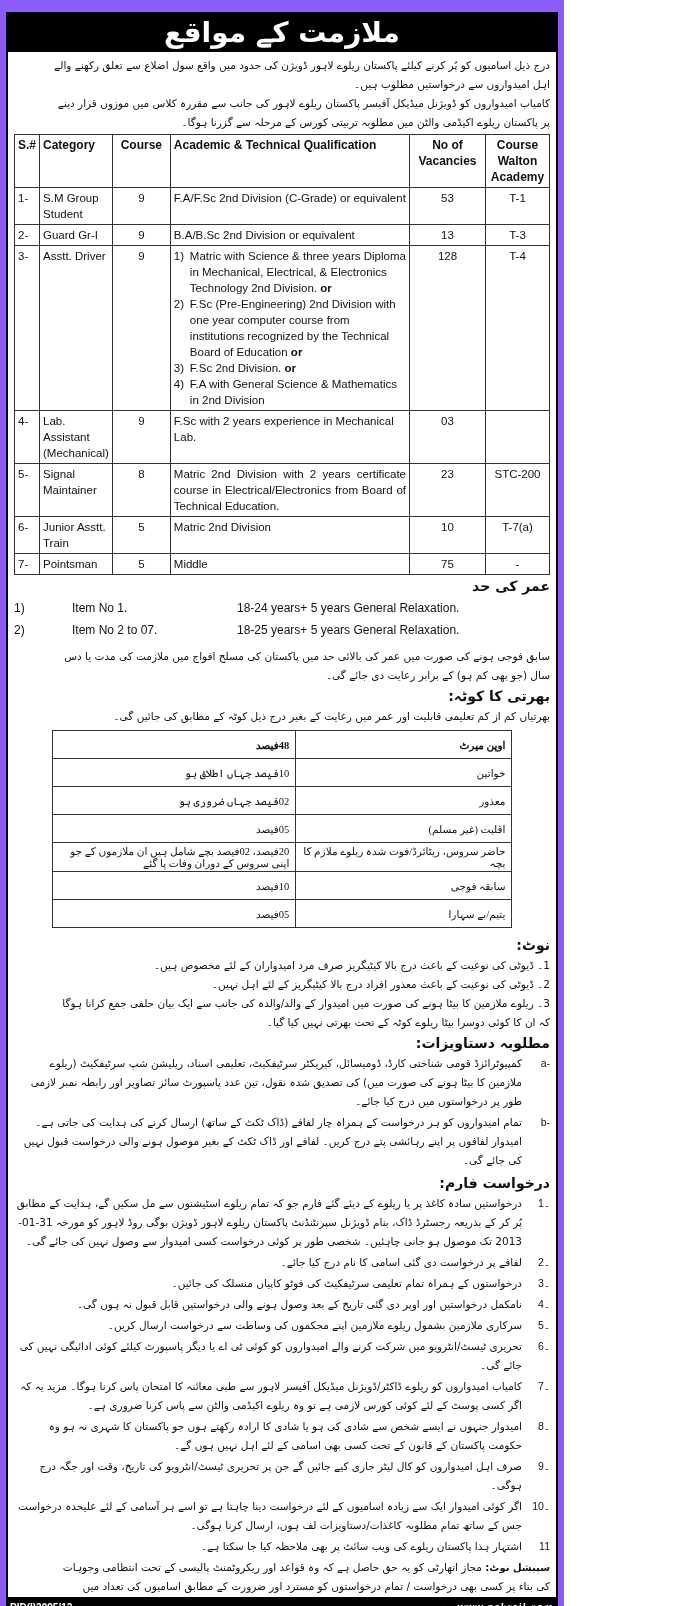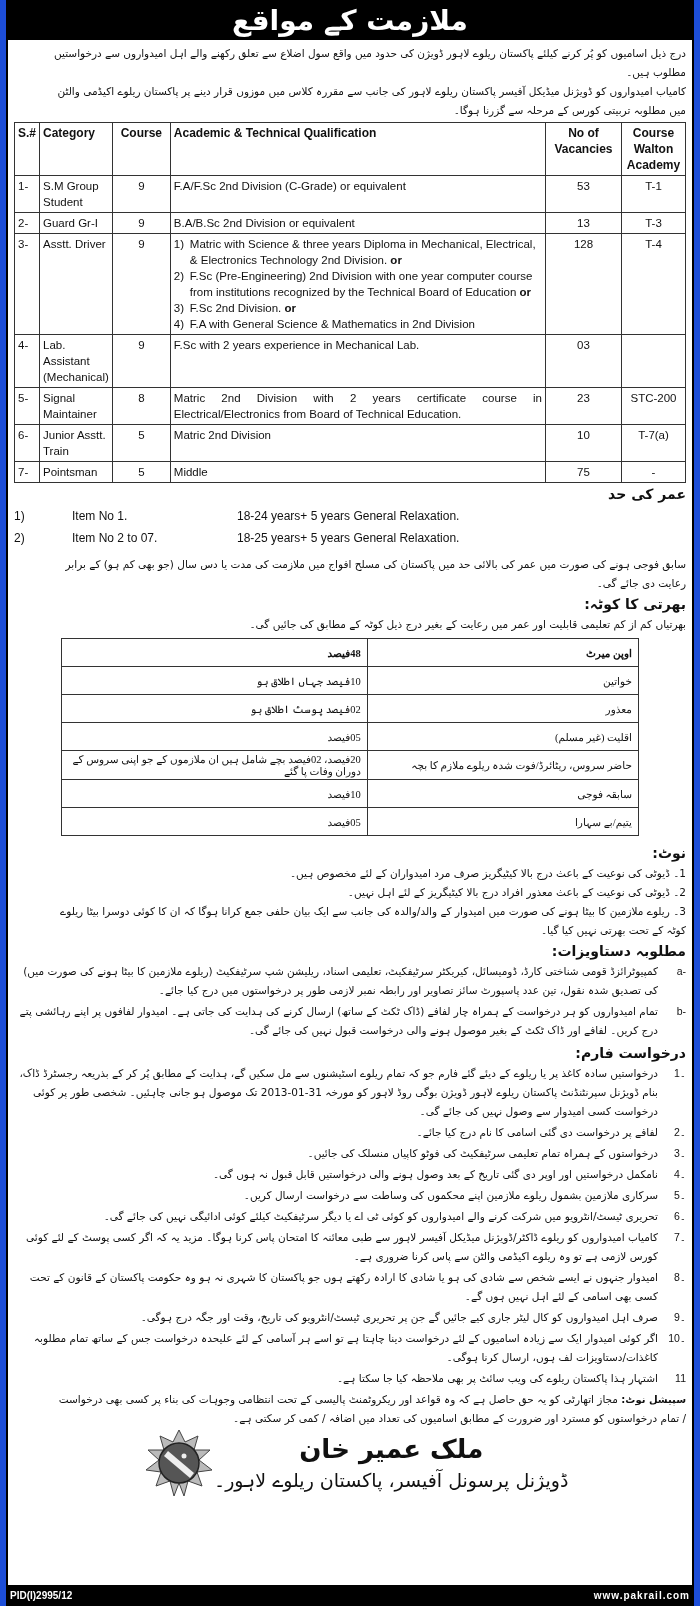--- a/index.html
+++ b/index.html
@@ -1,17 +1,17 @@
 <!DOCTYPE html>
 <html><head>
 <meta charset="utf-8">
 <style>
   * { box-sizing: border-box; margin: 0; padding: 0; }
   body { width: 700px; height: 1606px; background: #fff; font-family: "Liberation Sans", sans-serif; color: #111; overflow: hidden; }
-  .page { position: relative; width: 700px; height: 1606px; background: #1d4ed8; padding: 0 6px; }
+  .page { position: relative; width: 564px; height: 1606px; background: #8b5cf6; padding: 12px 6px; }
   .header { height: 40px; display: flex; align-items: center; justify-content: center; background: #000; color: #fff; font-family: "DejaVu Sans", sans-serif; font-weight: bold; font-size: 28px; direction: rtl; }
   .sheet { background: #fff; height: 1545px; border-left: 2px solid #000; border-right: 2px solid #000; padding: 4px 6px; position: relative; }
   .ur { direction: rtl; text-align: right; font-family: "DejaVu Sans", sans-serif; font-size: 10.5px; line-height: 19px; margin-left: 40px; }
   .ur-h { direction: rtl; text-align: right; font-family: "DejaVu Sans", sans-serif; font-size: 14px; font-weight: bold; line-height: 22px; }
   table.jobs { width: 100%; border-collapse: collapse; font-family: "Liberation Sans", sans-serif; font-size: 11.5px; margin-top: 2px; }
   table.jobs th, table.jobs td { border: 1px solid #333; vertical-align: top; padding: 2px 3px; line-height: 16px; }
   table.jobs th { font-weight: bold; text-align: left; font-size: 12px; }
   table.jobs th.c, table.jobs td.c { text-align: center; }
   .qual-list { list-style: none; }
   .qual-list li { display: flex; }
@@ -164,21 +164,21 @@
             <tr>
               <td class="cat">اوپن میرٹ</td>
               <td>48فیصد</td>
             </tr>
         <tr>
               <td class="cat">خواتین</td>
               <td>10فیصد جہاں اطلاق ہو</td>
             </tr>
         <tr>
               <td class="cat">معذور</td>
-              <td>02فیصد پوسٹ اطلاق ہو</td>
+              <td>02فیصد جہاں ضروری ہو</td>
             </tr>
         <tr>
               <td class="cat">اقلیت (غیر مسلم)</td>
               <td>05فیصد</td>
             </tr>
         <tr>
               <td class="cat">حاضر سروس، ریٹائرڈ/فوت شدہ ریلوے ملازم کا بچہ</td>
               <td>20فیصد، 02فیصد بچے شامل ہیں ان ملازموں کے جو اپنی سروس کے دوران وفات پا گئے</td>
             </tr>
         <tr>
@@ -232,21 +232,21 @@
         <div class="li">
             <span class="num">4۔</span>
             <span class="txt">نامکمل درخواستیں اور اوپر دی گئی تاریخ کے بعد وصول ہونے والی درخواستیں قابل قبول نہ ہوں گی۔</span>
           </div>
         <div class="li">
             <span class="num">5۔</span>
             <span class="txt">سرکاری ملازمین بشمول ریلوے ملازمین اپنے محکموں کی وساطت سے درخواست ارسال کریں۔</span>
           </div>
         <div class="li">
             <span class="num">6۔</span>
-            <span class="txt">تحریری ٹیسٹ/انٹرویو میں شرکت کرنے والے امیدواروں کو کوئی ٹی اے یا دیگر سرٹیفکیٹ کیلئے کوئی ادائیگی نہیں کی جائے گی۔</span>
+            <span class="txt">تحریری ٹیسٹ/انٹرویو میں شرکت کرنے والے امیدواروں کو کوئی ٹی اے یا دیگر پاسپورٹ کیلئے کوئی ادائیگی نہیں کی جائے گی۔</span>
           </div>
         <div class="li">
             <span class="num">7۔</span>
             <span class="txt">کامیاب امیدواروں کو ریلوے ڈاکٹر/ڈویژنل میڈیکل آفیسر لاہور سے طبی معائنہ کا امتحان پاس کرنا ہوگا۔ مزید یہ کہ اگر کسی پوسٹ کے لئے کوئی کورس لازمی ہے تو وہ ریلوے اکیڈمی والٹن سے پاس کرنا ضروری ہے۔</span>
           </div>
         <div class="li">
             <span class="num">8۔</span>
             <span class="txt">امیدوار جنہوں نے ایسے شخص سے شادی کی ہو یا شادی کا ارادہ رکھتے ہوں جو پاکستان کا شہری نہ ہو وہ حکومت پاکستان کے قانون کے تحت کسی بھی اسامی کے لئے اہل نہیں ہوں گے۔</span>
           </div>
         <div class="li">

